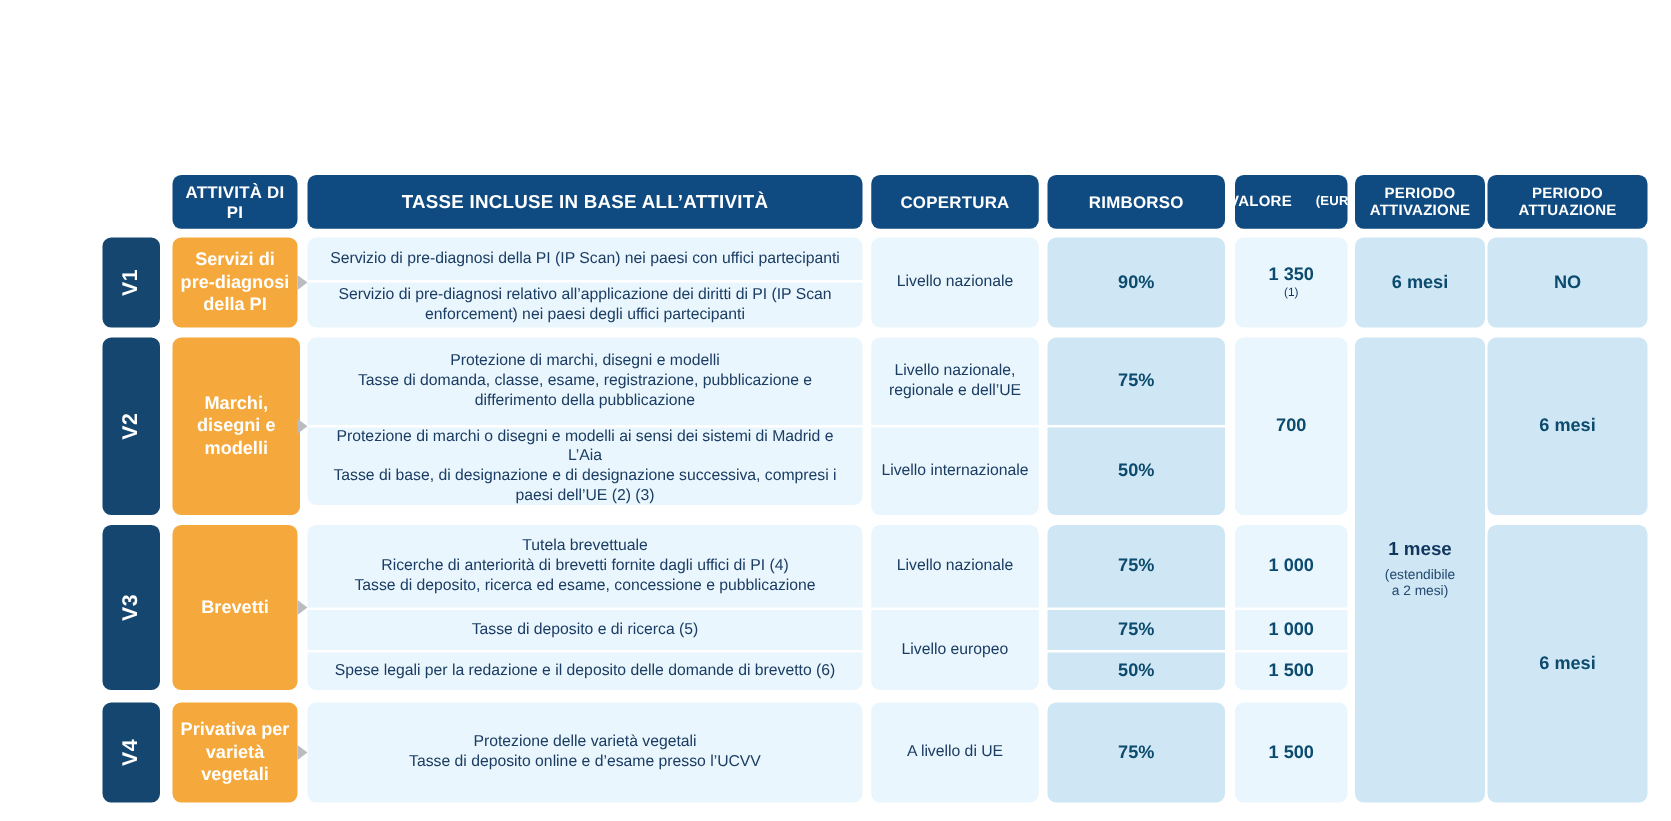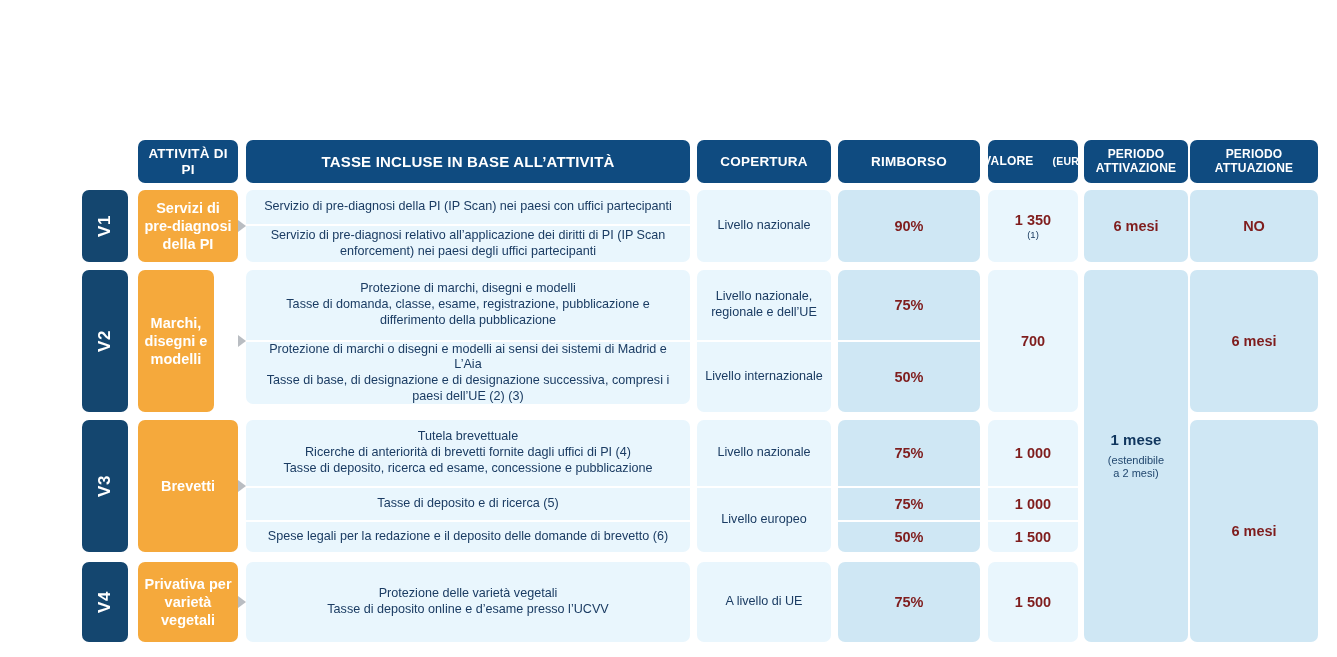--- a/index.html
+++ b/index.html
@@ -58,21 +58,21 @@
   .lite{background:#e9f6fd;}
   
   .med{background:#cfe7f4;}
 
   .r-all{border-radius:7px;}
   .r-top{border-radius:7px 7px 0 0;}
   .r-bot{border-radius:0 0 7px 7px;}
   .r-mid{border-radius:0;}
 
   .txt{font-size:12.6px;color:#1b3c63;}
-  .bold{font-weight:bold;font-size:14.5px;color:#7f1d1d;}
+  .bold{font-weight:bold;font-size:14.5px;color:#0c4a6e;}
   .bold2{font-weight:bold;font-size:15px;color:#10365e;text-align:right;}
   .small-note{font-size:11px;font-weight:normal;color:#22486f;}
   .stack{display:flex;flex-direction:column;align-items:center;justify-content:center;}
   .fn{font-size:9.5px;}
 
   
   .arrow{
     position:absolute;
     width:0;height:0;
     border-top:6px solid transparent;
@@ -130,21 +130,21 @@
   </div>
 
   <div class="cell med r-all abs bold" style="left:1084px;top:190px;width:104px;height:72px;">6 mesi</div>
 
   <div class="cell med r-all abs bold" style="left:1190px;top:190px;width:128px;height:72px;">NO</div>
 
   <div class="vtag abs" style="left:82px;top:270px;width:46px;height:142px;">
     <span>V2</span>
   </div>
 
-  <div class="act abs" style="left:138px;top:270px;width:76px;height:142px;white-space:pre-line;">Marchi, disegni e modelli</div>
+  <div class="act abs" style="left:138px;top:270px;width:102px;height:142px;white-space:pre-line;">Marchi, disegni e modelli</div>
 
   <div class="arrow" style="left:238px;top:335px;"></div>
 
   <div class="cell lite r-top abs txt" style="left:246px;top:270px;width:444px;height:70px;white-space:pre-line;">Protezione di marchi, disegni e modelli
 Tasse di domanda, classe, esame, registrazione, pubblicazione e differimento della pubblicazione</div>
   <div class="cell lite r-bot abs txt" style="left:246px;top:342px;width:444px;height:62px;white-space:pre-line;">Protezione di marchi o disegni e modelli ai sensi dei sistemi di Madrid e L’Aia
 Tasse di base, di designazione e di designazione successiva, compresi i paesi dell’UE (2) (3)</div>
 
   <div class="cell lite r-top abs txt" style="left:697px;top:270px;width:134px;height:70px;">Livello nazionale, regionale e dell’UE</div>
   <div class="cell lite r-bot abs txt" style="left:697px;top:342px;width:134px;height:70px;">Livello internazionale</div>

